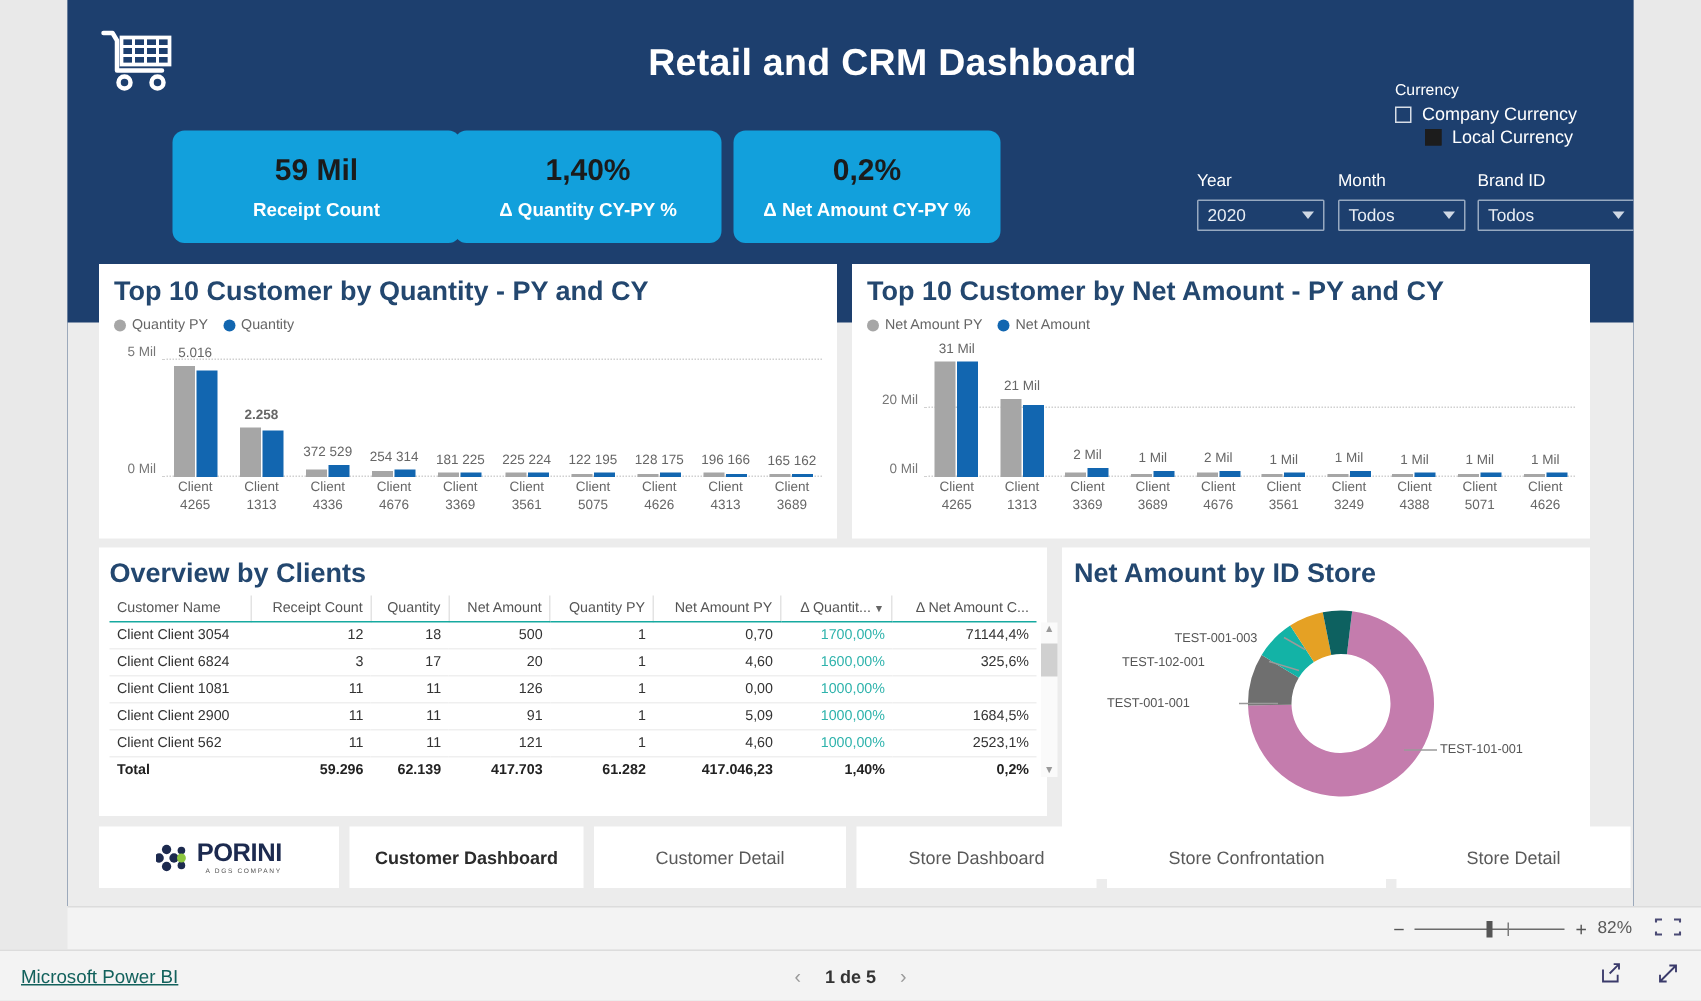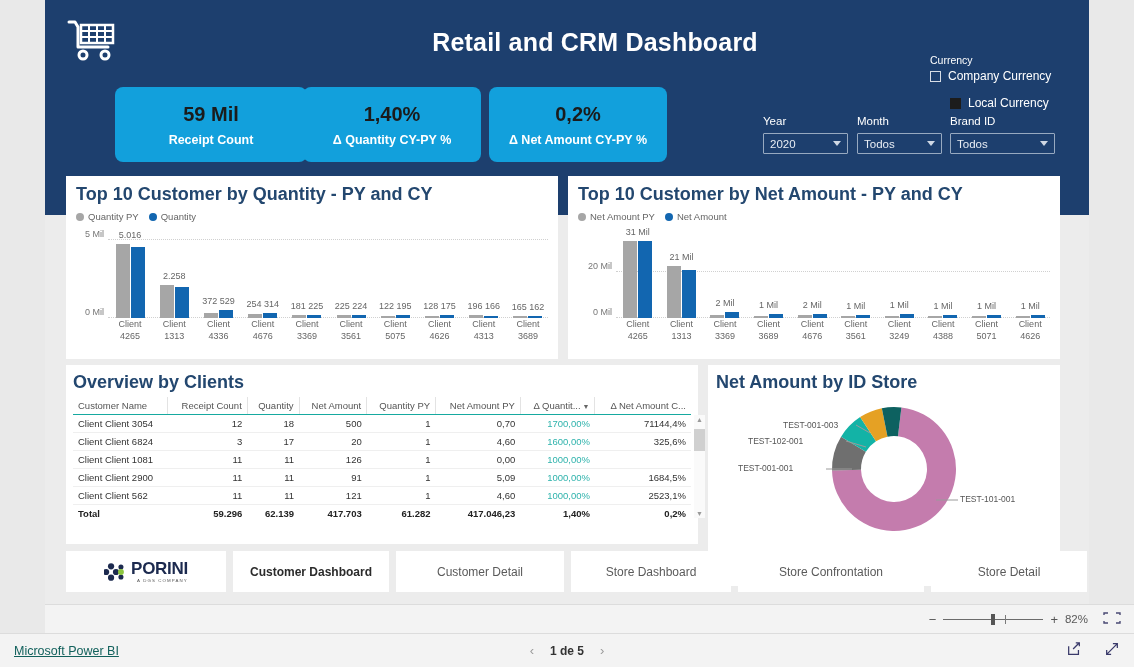--- a/index.html
+++ b/index.html
@@ -41,26 +41,26 @@
   }
   .kpi .v { color: #1b1b1b; font-size: 20px; font-weight: bold; margin-bottom: 7px; }
   .kpi .l { color: #ffffff; font-size: 12.5px; font-weight: bold; }
   #kpi0 { left: 70px;  width: 192px; }
   #kpi1 { left: 258px; width: 178px; }
   #kpi2 { left: 444px; width: 178px; }
 
   
   .cur-title { position: absolute; left: 885px; top: 54px; color:#fff; font-size:10.5px; }
   .cur-row { position: absolute; left: 885px; color:#fff; font-size:12px; display:flex; align-items:center; gap:7px; }
-  #cur0 { top: 69px; } #cur1 { top: 96px; padding-left: 20px; }
+  #cur0 { top: 69px; } #cur1 { top: 84px; padding-left: 20px; }
   .cur-box { width: 11px; height: 11px; border: 1.4px solid #d7dde6; background: transparent; display:inline-block; }
   .cur-box.filled { background: #1c1c1c; border-color:#1c1c1c; }
 
   
-  .slicer { position: absolute; top: 115px; }
+  .slicer { position: absolute; top: 115px; margin-left: 35px; }
   .slicer .lab { color:#fff; font-size:11.5px; margin-bottom: 6px; }
   .slicer .sel {
     height: 21px; border: 1px solid #97a9c0; border-radius: 1px;
     display:flex; align-items:center; justify-content:space-between;
     padding: 0 6px; color:#e8edf4; font-size: 11.5px; background: transparent;
   }
   #sl0 { left: 718px; width: 85px; }
   #sl1 { left: 812px; width: 85px; }
   #sl2 { left: 905px; width: 105px; }
   .chev { width:0;height:0;border-left:4px solid transparent;border-right:4px solid transparent;border-top:5px solid #cfd8e4; }
@@ -286,21 +286,21 @@
               <div class="grp">
                 <div class="bar py" style="height: 2.42px;"></div>
                 <div class="bar cy" style="height: 2.376px;"></div>
               </div>
             </div>
           <div class="vlabels" id="c1vl">
               <div class="vl">
                 <span style="bottom: 77.568px;">5.016</span>
               </div>
               <div class="vl">
-                <span style="bottom: 37.1173px;">2.258</span>
+                <span style="bottom: 37.1173px; font-weight: bold;">2.258</span>
               </div>
               <div class="vl">
                 <span style="bottom: 11.7587px;">372 529</span>
               </div>
               <div class="vl">
                 <span style="bottom: 8.60533px;">254 314</span>
               </div>
               <div class="vl">
                 <span style="bottom: 7.3px;">181 225</span>
               </div>

